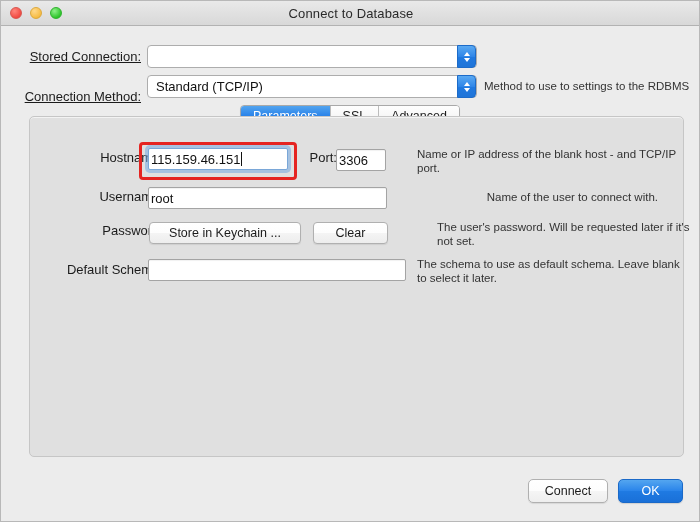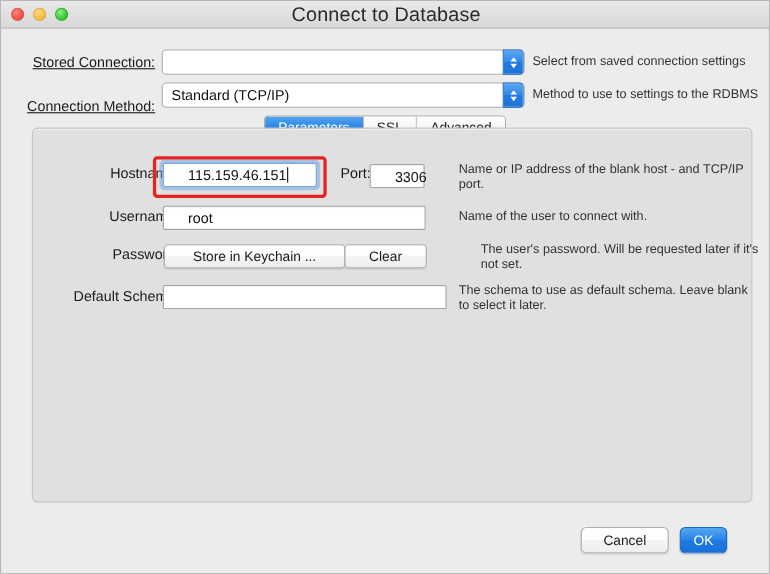--- a/index.html
+++ b/index.html
@@ -24,21 +24,21 @@
     position: absolute; left: 0; top: 0;
     width: 700px; height: 25px;
     background: linear-gradient(to bottom, #e9e9e9 0%, #d8d8d8 100%);
     border-bottom: 1px solid #b2b2b2;
   }
   #title-text {
     position: absolute; left: 0; top: 0;
     width: 700px; height: 25px;
     line-height: 25px;
     text-align: center;
-    font-size: 18px;
+    font-size: 13px;
     color: #2a2a2a;
     letter-spacing: 0.15px;
   }
   .traffic-lights {
     position: absolute; left: 9px; top: 6px;
     display: flex; gap: 8px; align-items: center;
   }
   .tl {
     width: 12px; height: 12px; border-radius: 50%;
     display: block;
@@ -142,21 +142,21 @@
   .field-label { position: absolute; font-size: 13px; color: #1b1b1b; text-align: right; white-space: nowrap; }
   .tf {
     position: absolute;
     height: 22px;
     background: #ffffff;
     border: 1px solid #a4a4a4;
     border-radius: 2px;
     font-size: 13px;
     color: #111;
     display: flex; align-items: center;
-    padding-left: 22px;
+    padding-left: 2px;
     box-shadow: 0 1px 1px rgba(0,0,0,0.06) inset;
   }
   .tf.focused {
     border: 1px solid #7aa7d8;
     box-shadow: 0 0 0 3px rgba(118,170,226,0.55);
   }
   .caret {
     display:inline-block;
     width: 1px; height: 14px;
     background: #111;
@@ -191,21 +191,21 @@
     position: absolute; left: 527px; top: 478px;
     width: 80px; height: 24px;
     background: linear-gradient(to bottom,#ffffff 0%, #fdfdfd 48%, #f5f5f5 52%, #eeeeee 100%);
     border: 1px solid #b0b0b0; border-radius: 5px;
     font-size: 12.5px; color: #1b1b1b;
     display:flex; align-items:center; justify-content:center;
     box-shadow: 0 1px 1px rgba(0,0,0,0.09);
   }
   #btn-ok {
     position: absolute; left: 617px; top: 478px;
-    width: 43px; height: 24px;
+    width: 65px; height: 24px;
     background: linear-gradient(to bottom,#54a6f0 0%, #2b85ea 48%, #1f7ae2 52%, #1a70d8 100%);
     border: 1px solid #1a69c8; border-radius: 5px;
     font-size: 12.5px; color: #ffffff;
     display:flex; align-items:center; justify-content:center;
     box-shadow: 0 1px 1px rgba(0,0,0,0.12);
   }
 </style>
 </head>
 <body>
 
@@ -221,21 +221,20 @@
   </div>
 
   <div class="lbl top-row" id="lbl-stored">Stored Connection:</div>
   <div class="combo" id="combo-stored">
     <span class="combo-value"></span>
     <span class="combo-arrow">
       <span class="chev chev-up"></span>
       <span class="chev chev-down"></span>
     </span>
   </div>
-  <div class="hint" id="hint-stored">Select from saved connection settings</div>
 
   <div class="lbl top-row" id="lbl-method">Connection Method:</div>
   <div class="combo" id="combo-method">
     <span class="combo-value">Standard (TCP/IP)</span>
     <span class="combo-arrow">
       <span class="chev chev-up"></span>
       <span class="chev chev-down"></span>
     </span>
   </div>
   <div class="hint" id="hint-method">Method to use to settings to the RDBMS</div>
@@ -258,29 +257,29 @@
   <div class="field-label" style="left:300px; top:149px; width:36px;">Port:</div>
   <div class="tf" style="left:335px; top:148px; width:50px;">
     <span>3306</span>
   </div>
   <div class="hint" style="position:absolute; left:416px; top:146px; width:265px;">Name or IP address of the blank host - and TCP/IP port.</div>
 
   <div class="field-label" style="left:44px; top:188px; width:118px;">Username:</div>
   <div class="tf" style="left:147px; top:186px; width:239px;">
     <span>root</span>
   </div>
-  <div class="hint" style="position:absolute; left:416px; top:189px; width:265px;">Name of the user to connect with.</div>
+  <div class="hint" style="position:absolute; left:392px; top:189px; width:265px;text-align:right;">Name of the user to connect with.</div>
 
   <div class="field-label" style="left:44px; top:222px; width:118px;">Password:</div>
-  <div class="btn" style="left:148px; top:221px; width:165px;">Store in Keychain ...</div>
+  <div class="btn" style="left:148px; top:221px; width:152px;">Store in Keychain ...</div>
   <div class="btn" style="left:312px; top:221px; width:75px;">Clear</div>
   <div class="hint" style="position:absolute; left:436px; top:219px; width:268px;">The user's password. Will be requested later if it's not set.</div>
 
   <div class="field-label" style="left:28px; top:261px; width:134px;">Default Schema:</div>
   <div class="tf" style="left:147px; top:258px; width:258px;">
     <span></span>
   </div>
   <div class="hint" style="position:absolute; left:416px; top:256px; width:268px;">The schema to use as default schema. Leave blank to select it later.</div>
 
-  <div id="btn-cancel">Cancel</div>
+  <div id="btn-cancel">Connect</div>
   <div id="btn-ok">OK</div>
 
 </div>
 
 </body></html>

